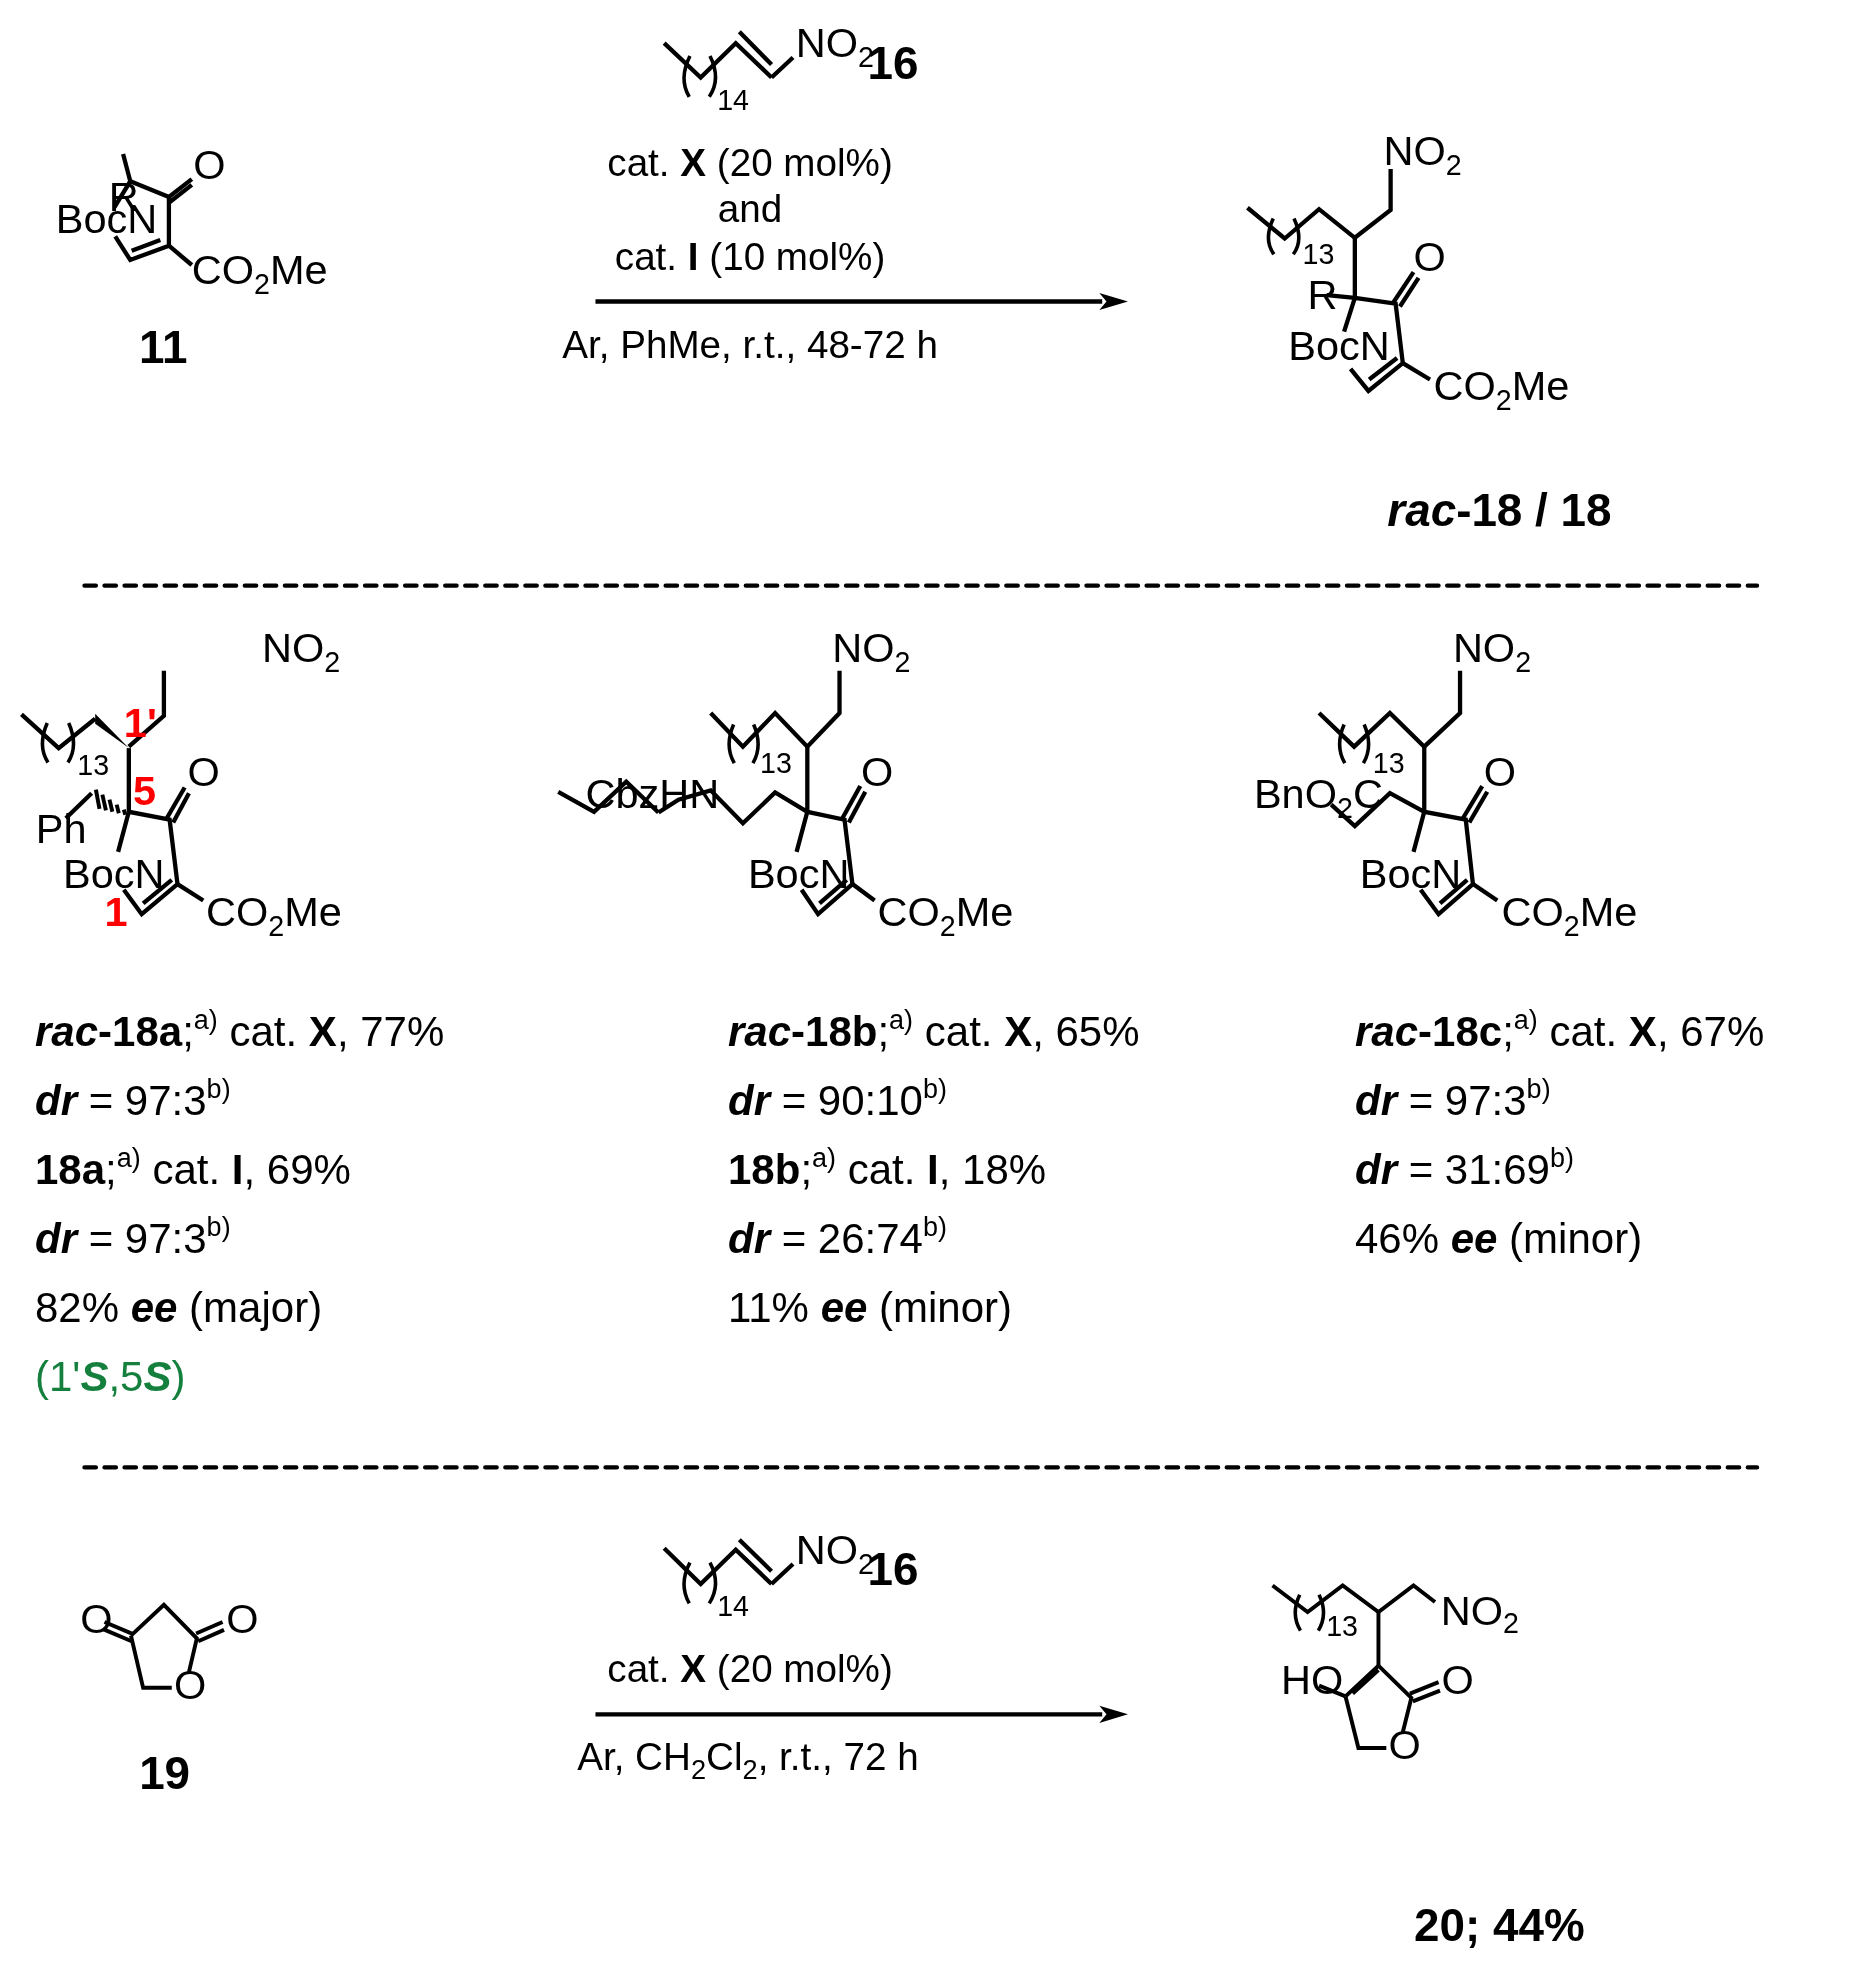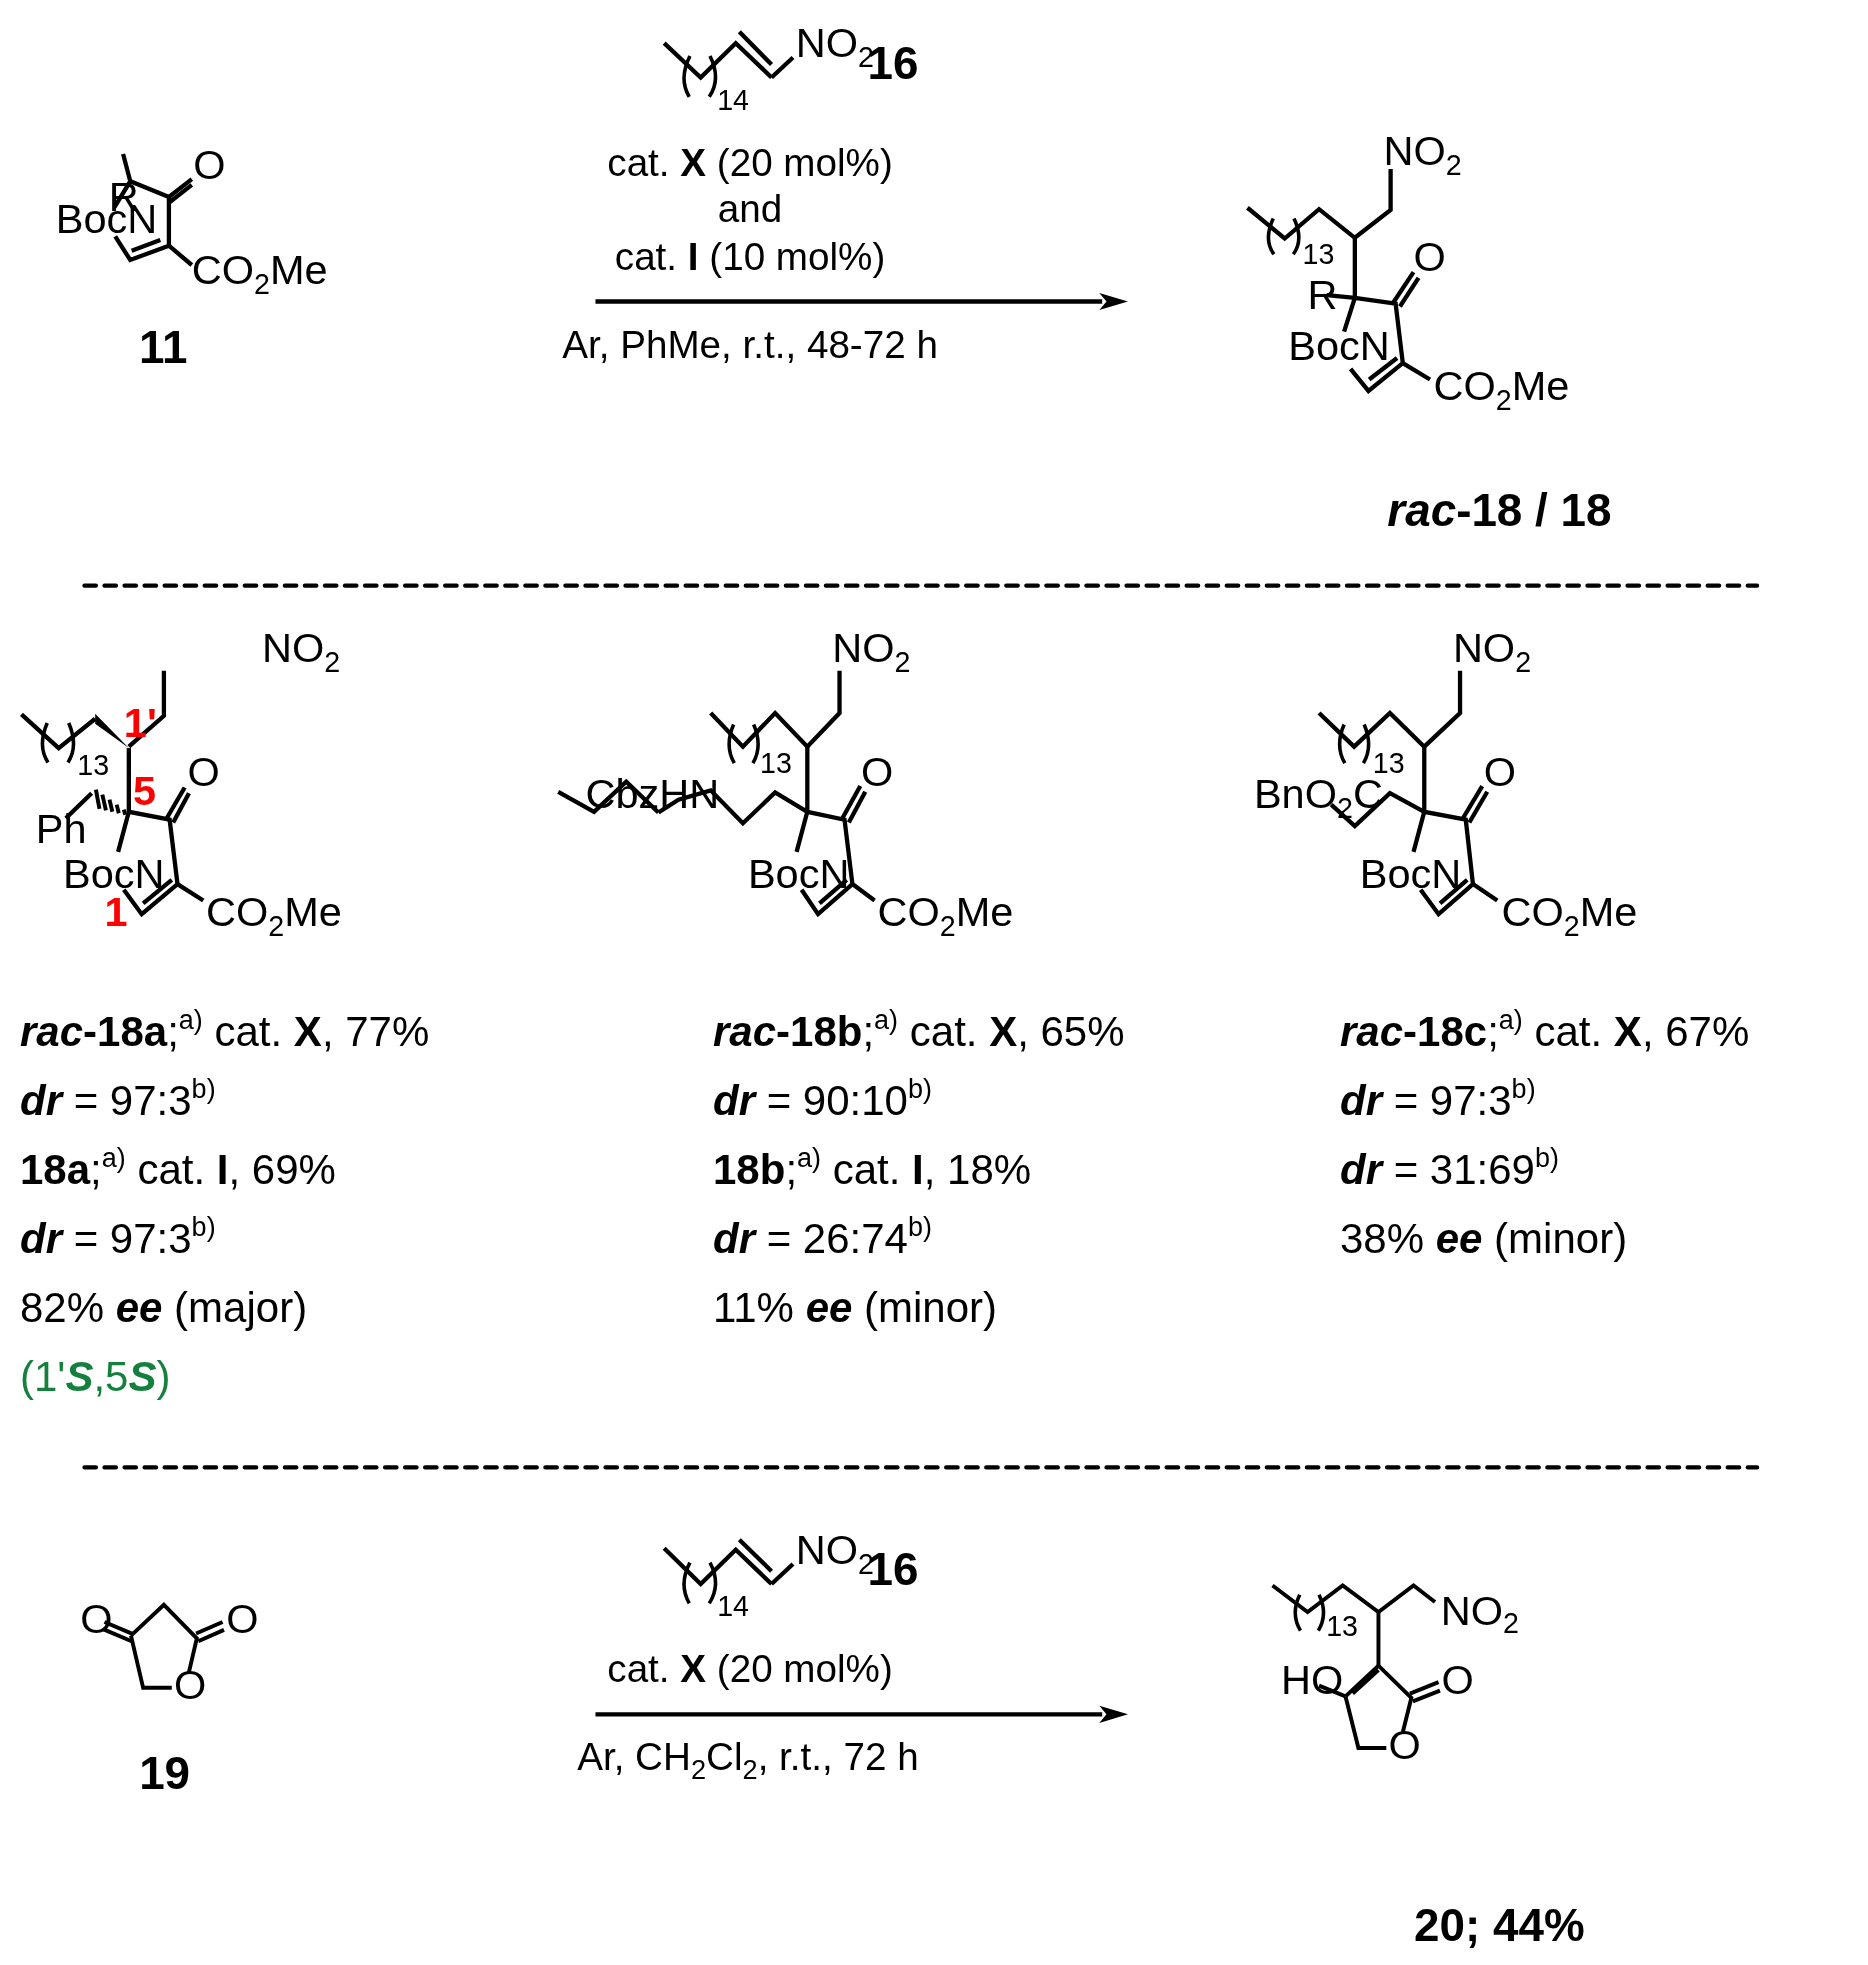--- a/index.html
+++ b/index.html
@@ -12,21 +12,21 @@
   .cnt { font-size:40px; }
   .cmp { font-size:64px; font-weight:bold; }
   .cond { font-size:54px; }
   .red { fill:#ff0000; }
   .bond { stroke:#000; stroke-width:6; fill:none; stroke-linecap:butt; stroke-linejoin:miter; }
   .thin { stroke:#000; stroke-width:5.5; fill:none; }
   .paren { stroke:#000; stroke-width:5; fill:none; }
   .dash-sep { stroke:#000; stroke-width:6; stroke-dasharray:16 12; stroke-linecap:round; }
   .arrow { stroke:#000; stroke-width:6; }
   .res { position:absolute; font-size:42px; line-height:69px; white-space:nowrap; }
-  .res .line { display:block; }
+  .res .line { display:block;margin-left:15px; }
   .b { font-weight:bold; }
   .i { font-style:italic;font-weight:bold; }
   .bi { font-weight:bold; font-style:italic; }
   .sup { font-size:27px; vertical-align:17px; line-height:0; }
   .redtxt { color:#15803d; }
 </style>
 </head>
 <body>
 
 <svg class="scheme" width="1868" height="1965" viewBox="0 0 2610 2745">
@@ -226,15 +226,15 @@
   <span class="line"><span class="i">dr</span><span> = 90:10</span><span class="sup">b)</span></span>
   <span class="line"><span class="b">18b</span><span>;</span><span class="sup">a)</span><span> cat. </span><span class="b">I</span><span>, 18%</span></span>
   <span class="line"><span class="i">dr</span><span> = 26:74</span><span class="sup">b)</span></span>
   <span class="line"><span>11% </span><span class="i">ee</span><span> (minor)</span></span>
 </div>
 
 <div class="res" style="left:1340px; top:997px;">
   <span class="line"><span class="bi">rac</span><span class="b">-18c</span><span>;</span><span class="sup">a)</span><span> cat. </span><span class="b">X</span><span>, 67%</span></span>
   <span class="line"><span class="i">dr</span><span> = 97:3</span><span class="sup">b)</span></span>
   <span class="line"><span class="i">dr</span><span> = 31:69</span><span class="sup">b)</span></span>
-  <span class="line"><span>38% </span><span class="i">ee</span><span> (minor)</span></span>
+  <span class="line"><span>46% </span><span class="i">ee</span><span> (minor)</span></span>
 </div>
 
 
 </body></html>

